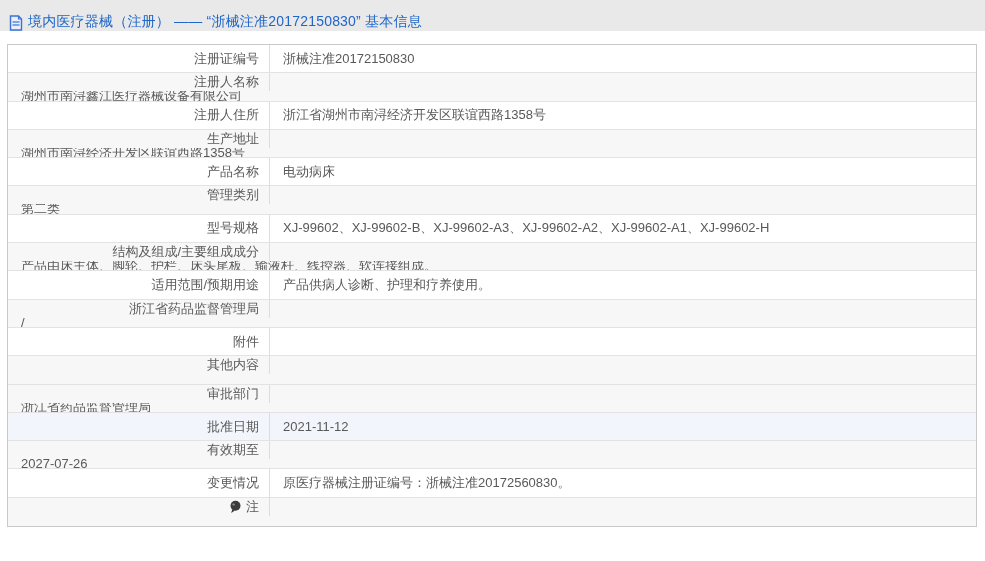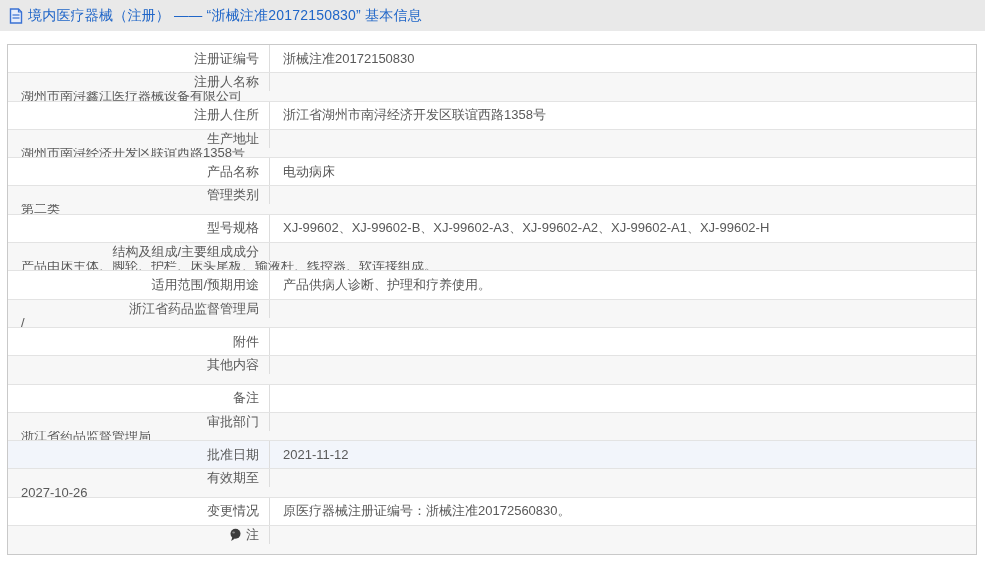--- a/index.html
+++ b/index.html
@@ -1,19 +1,19 @@
 <!DOCTYPE html>
 <html><head>
 <meta charset="utf-8">
 <style>
   * { margin:0; padding:0; box-sizing:border-box; }
   html,body { width:985px; height:561px; background:#ffffff; overflow:hidden;
               font-family:"Liberation Sans","DejaVu Sans",sans-serif; }
 
-  .topbar { height:31px; background:#e9e9e9; display:flex; align-items:center;
+  .topbar { height:31px; background:#e9e9e9; display:flex; align-items:flex-end;
             padding:0 9px; }
   .topbar .doc-icon { width:14px; height:16px; margin-right:5px; flex:none; }
   .topbar-title { color:#2066c8; font-size:14px; letter-spacing:0.2px; white-space:nowrap; }
 
   .table-wrap { margin:13px 0 0 7px; width:970px; border:1px solid #c9c9c9; background:#fff; }
 
   .row { display:flex; height:28.3px; border-bottom:1px solid #e3e3e3;
          background:#ffffff; font-size:13px; color:#595959; }
   .row:last-child { border-bottom:none; }
   .row.alt { background:#f7f7f7;flex-direction:column; }
@@ -156,30 +156,20 @@
     <div class="row alt">
     <div class="label-cell">
 
       <span>其他内容</span>
     </div>
     <div class="value-cell">
       <span></span>
 
     </div>
   </div>
-    <div class="row">
-    <div class="label-cell">
-
-      <span>备注</span>
-    </div>
-    <div class="value-cell">
-      <span></span>
-
-    </div>
-  </div>
     <div class="row alt">
     <div class="label-cell">
 
       <span>审批部门</span>
     </div>
     <div class="value-cell">
       <span>浙江省药品监督管理局</span>
 
     </div>
   </div>
@@ -192,21 +182,21 @@
       <span>2021-11-12</span>
 
     </div>
   </div>
     <div class="row alt">
     <div class="label-cell">
 
       <span>有效期至</span>
     </div>
     <div class="value-cell">
-      <span>2027-10-26</span>
+      <span>2027-07-26</span>
 
     </div>
   </div>
     <div class="row">
     <div class="label-cell">
 
       <span>变更情况</span>
     </div>
     <div class="value-cell">
       <span>原医疗器械注册证编号：浙械注准20172560830。</span>

